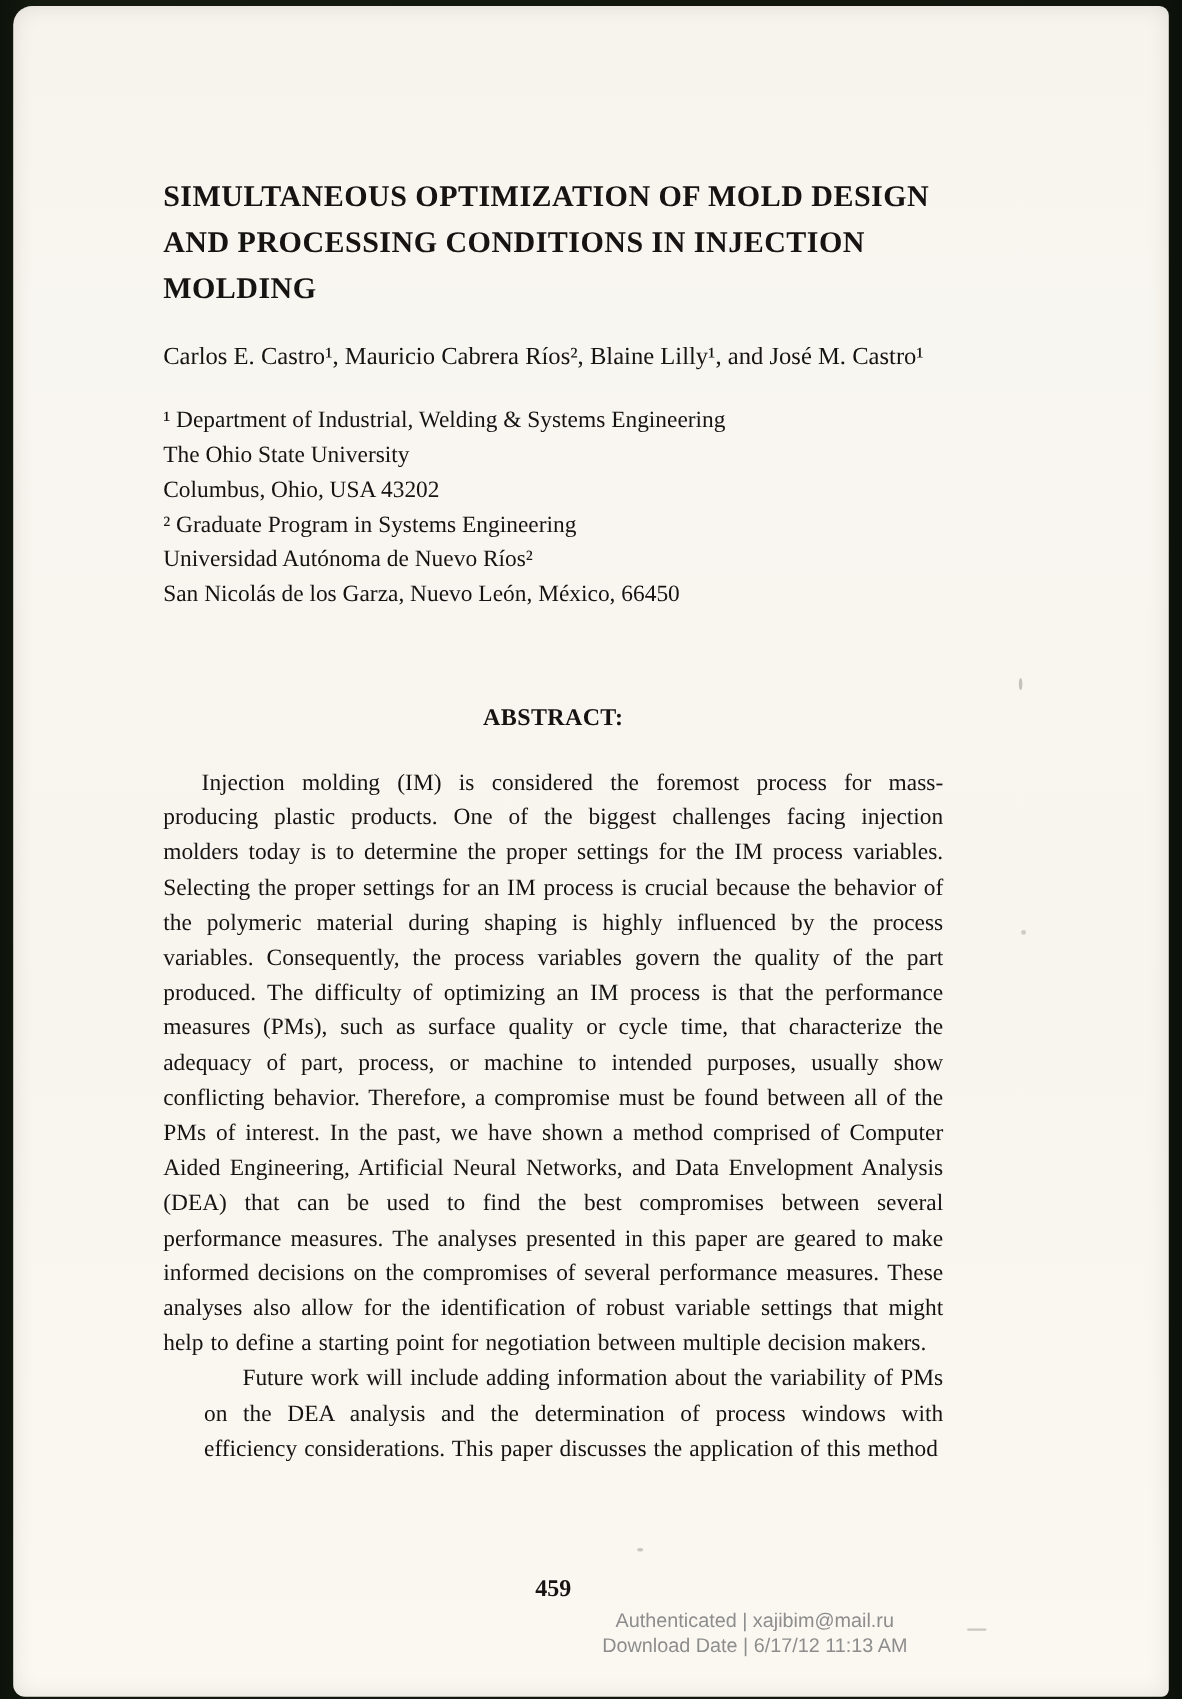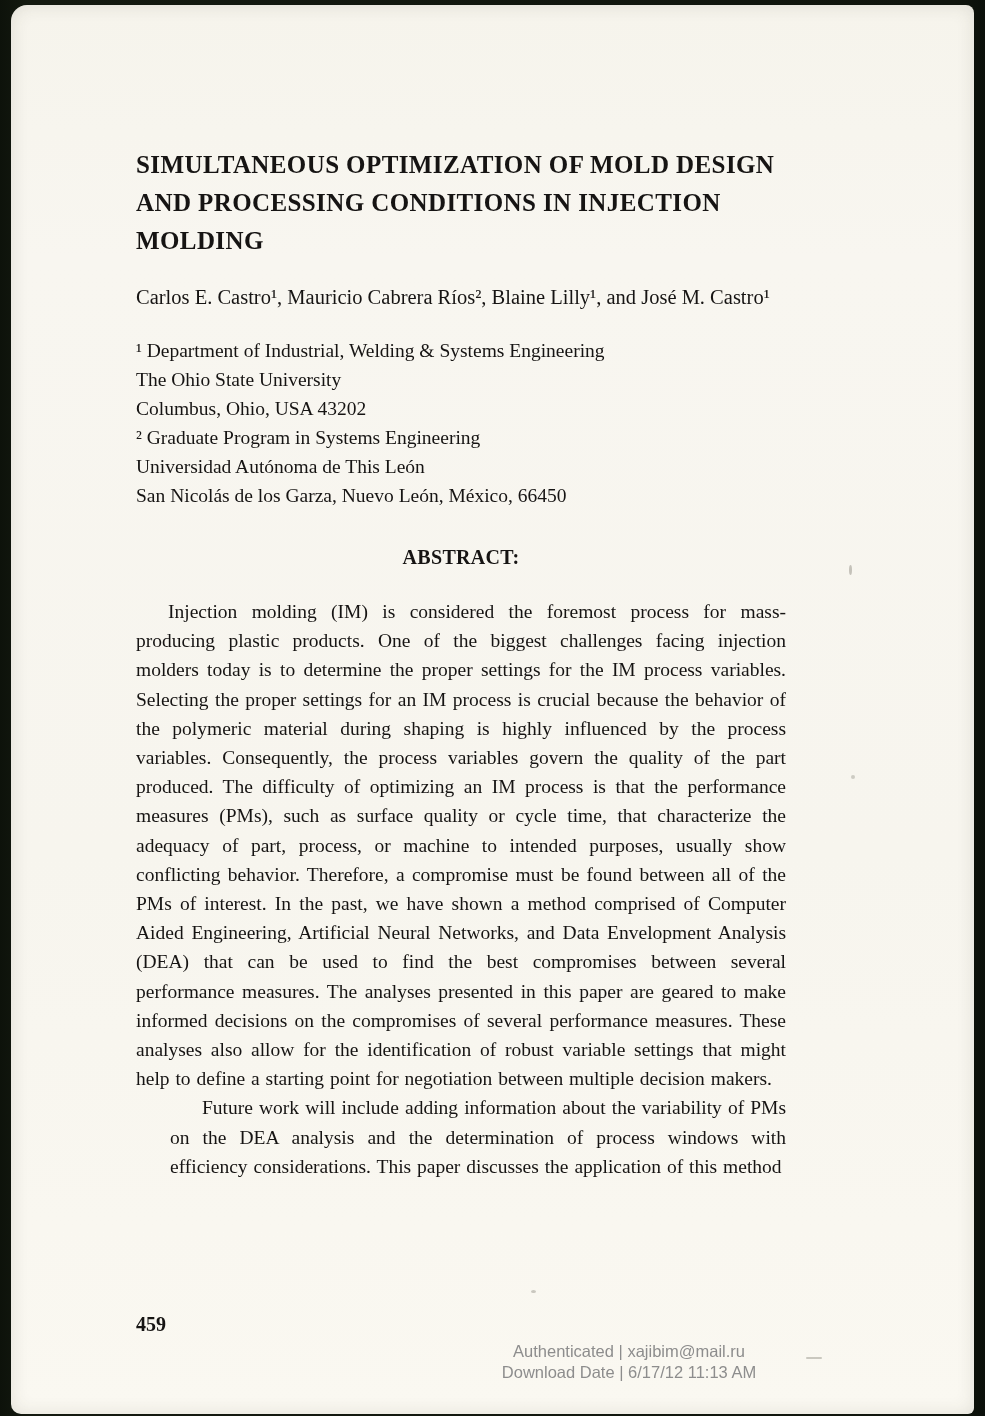--- a/index.html
+++ b/index.html
@@ -53,21 +53,21 @@
   }
 
   .affiliations {
     margin-top: 23px;
     font-size: 19.5px;
     line-height: 29px;
     text-align: left;
   }
 
   .abstract-heading {
-    margin-top: 36px;
+    margin-top: 77px;
     font-size: 20px;
     font-weight: bold;
     text-align: center;
     letter-spacing: 0.3px;
   }
 
   .body-para {
     margin-top: 28px;
     font-size: 19.5px;
     line-height: 29.2px;
@@ -80,21 +80,21 @@
   .body-para + .body-para {
     margin-top: 0;
     margin-left: 34px;
   }
 
   .page-number {
     position: absolute;
     left: 125px;
     top: 1308px;
     width: 650px;
-    text-align: left;
+    text-align: center;
     font-size: 20px;
     font-weight: bold;
   }
 
   .watermark {
     position: absolute;
     left: 477px;
     top: 1336px;
     width: 282px;
     text-align: center;
@@ -127,21 +127,21 @@
       <div>MOLDING</div>
     </h1>
 
     <p class="authors">Carlos E. Castro¹, Mauricio Cabrera Ríos², Blaine Lilly¹, and José M. Castro¹</p>
 
     <div class="affiliations">
       <div>¹ Department of Industrial, Welding &amp; Systems Engineering</div>
       <div>The Ohio State University</div>
       <div>Columbus, Ohio, USA 43202</div>
       <div>² Graduate Program in Systems Engineering</div>
-      <div>Universidad Autónoma de This León</div>
+      <div>Universidad Autónoma de Nuevo Ríos²</div>
       <div>San Nicolás de los Garza, Nuevo León, México, 66450</div>
     </div>
 
     <h2 class="abstract-heading">ABSTRACT:</h2>
 
     <p class="body-para">Injection molding (IM) is considered the foremost process for mass-producing plastic products. One of the biggest challenges facing injection molders today is to determine the proper settings for the IM process variables. Selecting the proper settings for an IM process is crucial because the behavior of the polymeric material during shaping is highly influenced by the process variables. Consequently, the process variables govern the quality of the part produced. The difficulty of optimizing an IM process is that the performance measures (PMs), such as surface quality or cycle time, that characterize the adequacy of part, process, or machine to intended purposes, usually show conflicting behavior. Therefore, a compromise must be found between all of the PMs of interest. In the past, we have shown a method comprised of Computer Aided Engineering, Artificial Neural Networks, and Data Envelopment Analysis (DEA) that can be used to find the best compromises between several performance measures. The analyses presented in this paper are geared to make informed decisions on the compromises of several performance measures. These analyses also allow for the identification of robust variable settings that might help to define a starting point for negotiation between multiple decision makers.</p>
     <p class="body-para">Future work will include adding information about the variability of PMs on the DEA analysis and the determination of process windows with efficiency considerations. This paper discusses the application of this method</p>
 
   </div>
 

